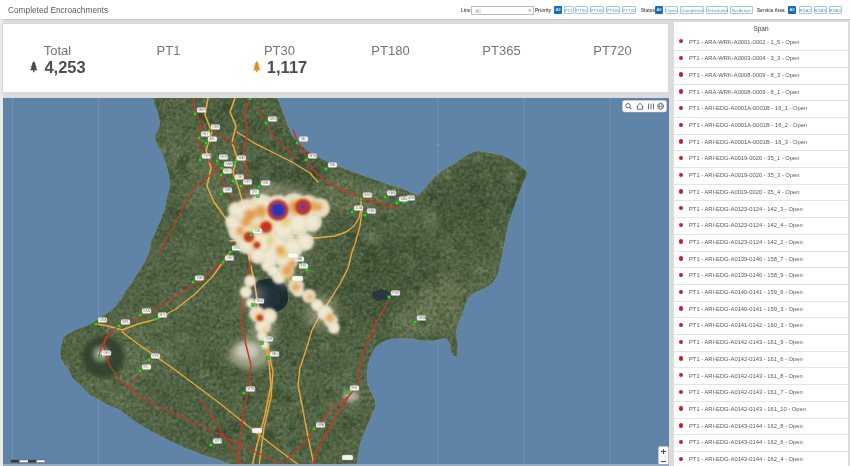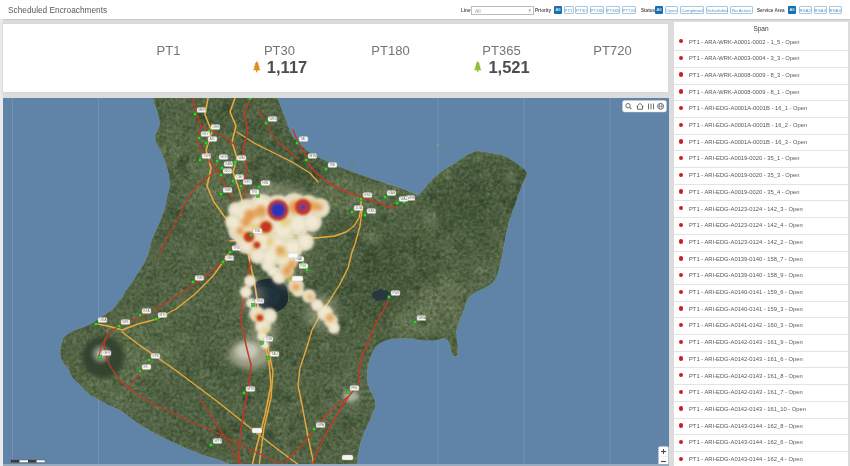--- a/index.html
+++ b/index.html
@@ -1,19 +1,19 @@
 <!DOCTYPE html>
 <html><head><meta charset="utf-8">
 <style>
 html,body{margin:0;padding:0;}
 body{width:850px;height:466px;position:relative;overflow:hidden;background:#dcdcdc;font-family:"Liberation Sans",sans-serif;}
 </style></head>
 <body>
 <div style="position:absolute;left:0;top:0;width:850px;height:19px;background:#fff;border-bottom:1px solid #c9c9c9;">
-<div style="position:absolute;left:8px;top:5px;font-size:8.3px;color:#595959;">Scheduled Encroachments</div>
+<div style="position:absolute;left:8px;top:5px;font-size:8.3px;color:#595959;">Completed Encroachments</div>
 <div style="position:absolute;left:461px;top:7.5px;font-size:4.6px;font-weight:bold;color:#555;">Line</div>
 <div style="position:absolute;left:471px;top:5.5px;width:63px;height:9px;background:#fff;border:0.5px solid #bdbdbd;box-sizing:border-box;">
       <span style="position:absolute;left:3px;top:1.5px;font-size:5px;color:#999;">All</span>
       <span style="position:absolute;right:2px;top:0.5px;font-size:5px;color:#999;">▾</span>
     </div>
 <div style="position:absolute;left:535px;top:7.5px;font-size:4.6px;font-weight:bold;color:#555;">Priority</div>
 <div style="position:absolute;left:554px;top:6px;width:8px;height:7.8px;background:#176fb3;color:#fff;font-size:4.4px;line-height:7.8px;text-align:center;border-radius:1px;">All</div>
 <div style="position:absolute;left:563.5px;top:6px;width:10px;height:7.8px;background:#fff;color:#5b94c4;border:0.5px solid #a5c8e2;font-size:4.4px;line-height:7.3px;text-align:center;box-sizing:border-box;border-radius:1px;">PT1</div>
 <div style="position:absolute;left:575px;top:6px;width:13px;height:7.8px;background:#fff;color:#5b94c4;border:0.5px solid #a5c8e2;font-size:4.4px;line-height:7.3px;text-align:center;box-sizing:border-box;border-radius:1px;">PT30</div>
 <div style="position:absolute;left:589.5px;top:6px;width:14.5px;height:7.8px;background:#fff;color:#5b94c4;border:0.5px solid #a5c8e2;font-size:4.4px;line-height:7.3px;text-align:center;box-sizing:border-box;border-radius:1px;">PT180</div>
@@ -26,37 +26,40 @@
 <div style="position:absolute;left:706px;top:6px;width:22px;height:7.8px;background:#fff;color:#5b94c4;border:0.5px solid #a5c8e2;font-size:4.4px;line-height:7.3px;text-align:center;box-sizing:border-box;border-radius:1px;">Scheduled</div>
 <div style="position:absolute;left:730px;top:6px;width:23px;height:7.8px;background:#fff;color:#5b94c4;border:0.5px solid #a5c8e2;font-size:4.4px;line-height:7.3px;text-align:center;box-sizing:border-box;border-radius:1px;">No Action</div>
 <div style="position:absolute;left:757px;top:7.5px;font-size:4.6px;font-weight:bold;color:#555;">Service Area</div>
 <div style="position:absolute;left:788px;top:6px;width:8px;height:7.8px;background:#176fb3;color:#fff;font-size:4.4px;line-height:7.8px;text-align:center;border-radius:1px;">All</div>
 <div style="position:absolute;left:798.5px;top:6px;width:13px;height:7.8px;background:#fff;color:#5b94c4;border:0.5px solid #a5c8e2;font-size:4.4px;line-height:7.3px;text-align:center;box-sizing:border-box;border-radius:1px;">RSA2</div>
 <div style="position:absolute;left:813.5px;top:6px;width:13px;height:7.8px;background:#fff;color:#5b94c4;border:0.5px solid #a5c8e2;font-size:4.4px;line-height:7.3px;text-align:center;box-sizing:border-box;border-radius:1px;">RSA3</div>
 <div style="position:absolute;left:828.5px;top:6px;width:13px;height:7.8px;background:#fff;color:#5b94c4;border:0.5px solid #a5c8e2;font-size:4.4px;line-height:7.3px;text-align:center;box-sizing:border-box;border-radius:1px;">RSA4</div>
 </div>
 <div style="position:absolute;left:0;top:19px;width:3px;height:447px;background:#eaeaea;"></div>
 <div style="position:absolute;left:2px;top:23px;width:667px;height:70px;background:#fff;border:1px solid #d8d8d8;box-sizing:border-box;">
+<div style="position:absolute;left:-0.5px;top:0;width:110px;height:70px;">
+<div style="position:absolute;top:19px;left:0;width:110px;text-align:center;font-size:13px;color:#737477;">Total</div>
+<div style="position:absolute;top:33.5px;left:0;width:110px;text-align:center;font-size:16.5px;font-weight:bold;color:#4b4d4f;"><svg width="9.5" height="11.5" viewBox="0 0 12 18" style="vertical-align:baseline;margin-right:1px;">
+          <path d="M6 0 L9.5 5.5 L8 5.5 L11 10 L9 10 L12 14.5 L7 14.5 L7 17.5 L5 17.5 L5 14.5 L0 14.5 L3 10 L1 10 L4 5.5 L2.5 5.5 Z" fill="#4a4a4a"></path>
+        </svg> 4,253</div>
+</div>
 <div style="position:absolute;left:110.5px;top:0;width:110px;height:70px;">
 <div style="position:absolute;top:19px;left:0;width:110px;text-align:center;font-size:13px;color:#737477;">PT1</div>
 </div>
 <div style="position:absolute;left:221.5px;top:0;width:110px;height:70px;">
 <div style="position:absolute;top:19px;left:0;width:110px;text-align:center;font-size:13px;color:#737477;">PT30</div>
 <div style="position:absolute;top:33.5px;left:0;width:110px;text-align:center;font-size:16.5px;font-weight:bold;color:#4b4d4f;"><svg width="9.5" height="11.5" viewBox="0 0 12 18" style="vertical-align:baseline;margin-right:1px;">
           <path d="M6 0 L9.5 5.5 L8 5.5 L11 10 L9 10 L12 14.5 L7 14.5 L7 17.5 L5 17.5 L5 14.5 L0 14.5 L3 10 L1 10 L4 5.5 L2.5 5.5 Z" fill="#dd9021"></path>
         </svg> 1,117</div>
 </div>
 <div style="position:absolute;left:332.5px;top:0;width:110px;height:70px;">
 <div style="position:absolute;top:19px;left:0;width:110px;text-align:center;font-size:13px;color:#737477;">PT180</div>
 </div>
 <div style="position:absolute;left:443.5px;top:0;width:110px;height:70px;">
 <div style="position:absolute;top:19px;left:0;width:110px;text-align:center;font-size:13px;color:#737477;">PT365</div>
-<div style="position:absolute;top:33.5px;left:0;width:110px;text-align:center;font-size:16.5px;font-weight:bold;color:#4b4d4f;"><svg width="9.5" height="11.5" viewBox="0 0 12 18" style="vertical-align:baseline;margin-right:1px;">
-          <path d="M6 0 L9.5 5.5 L8 5.5 L11 10 L9 10 L12 14.5 L7 14.5 L7 17.5 L5 17.5 L5 14.5 L0 14.5 L3 10 L1 10 L4 5.5 L2.5 5.5 Z" fill="#8fbe3b"></path>
-        </svg> 1,521</div>
 </div>
 <div style="position:absolute;left:554.5px;top:0;width:110px;height:70px;">
 <div style="position:absolute;top:19px;left:0;width:110px;text-align:center;font-size:13px;color:#737477;">PT720</div>
 </div>
 </div>
 <div style="position:absolute;left:3px;top:98px;width:666px;height:366px;background:#5f84a7;"></div>
 <svg style="position:absolute;left:3px;top:98px;" width="666" height="366" viewBox="3 98 666 366">
 <defs>
 <filter id="b2" x="-40%" y="-40%" width="180%" height="180%" color-interpolation-filters="sRGB">
         <feGaussianBlur stdDeviation="2"></feGaussianBlur>

